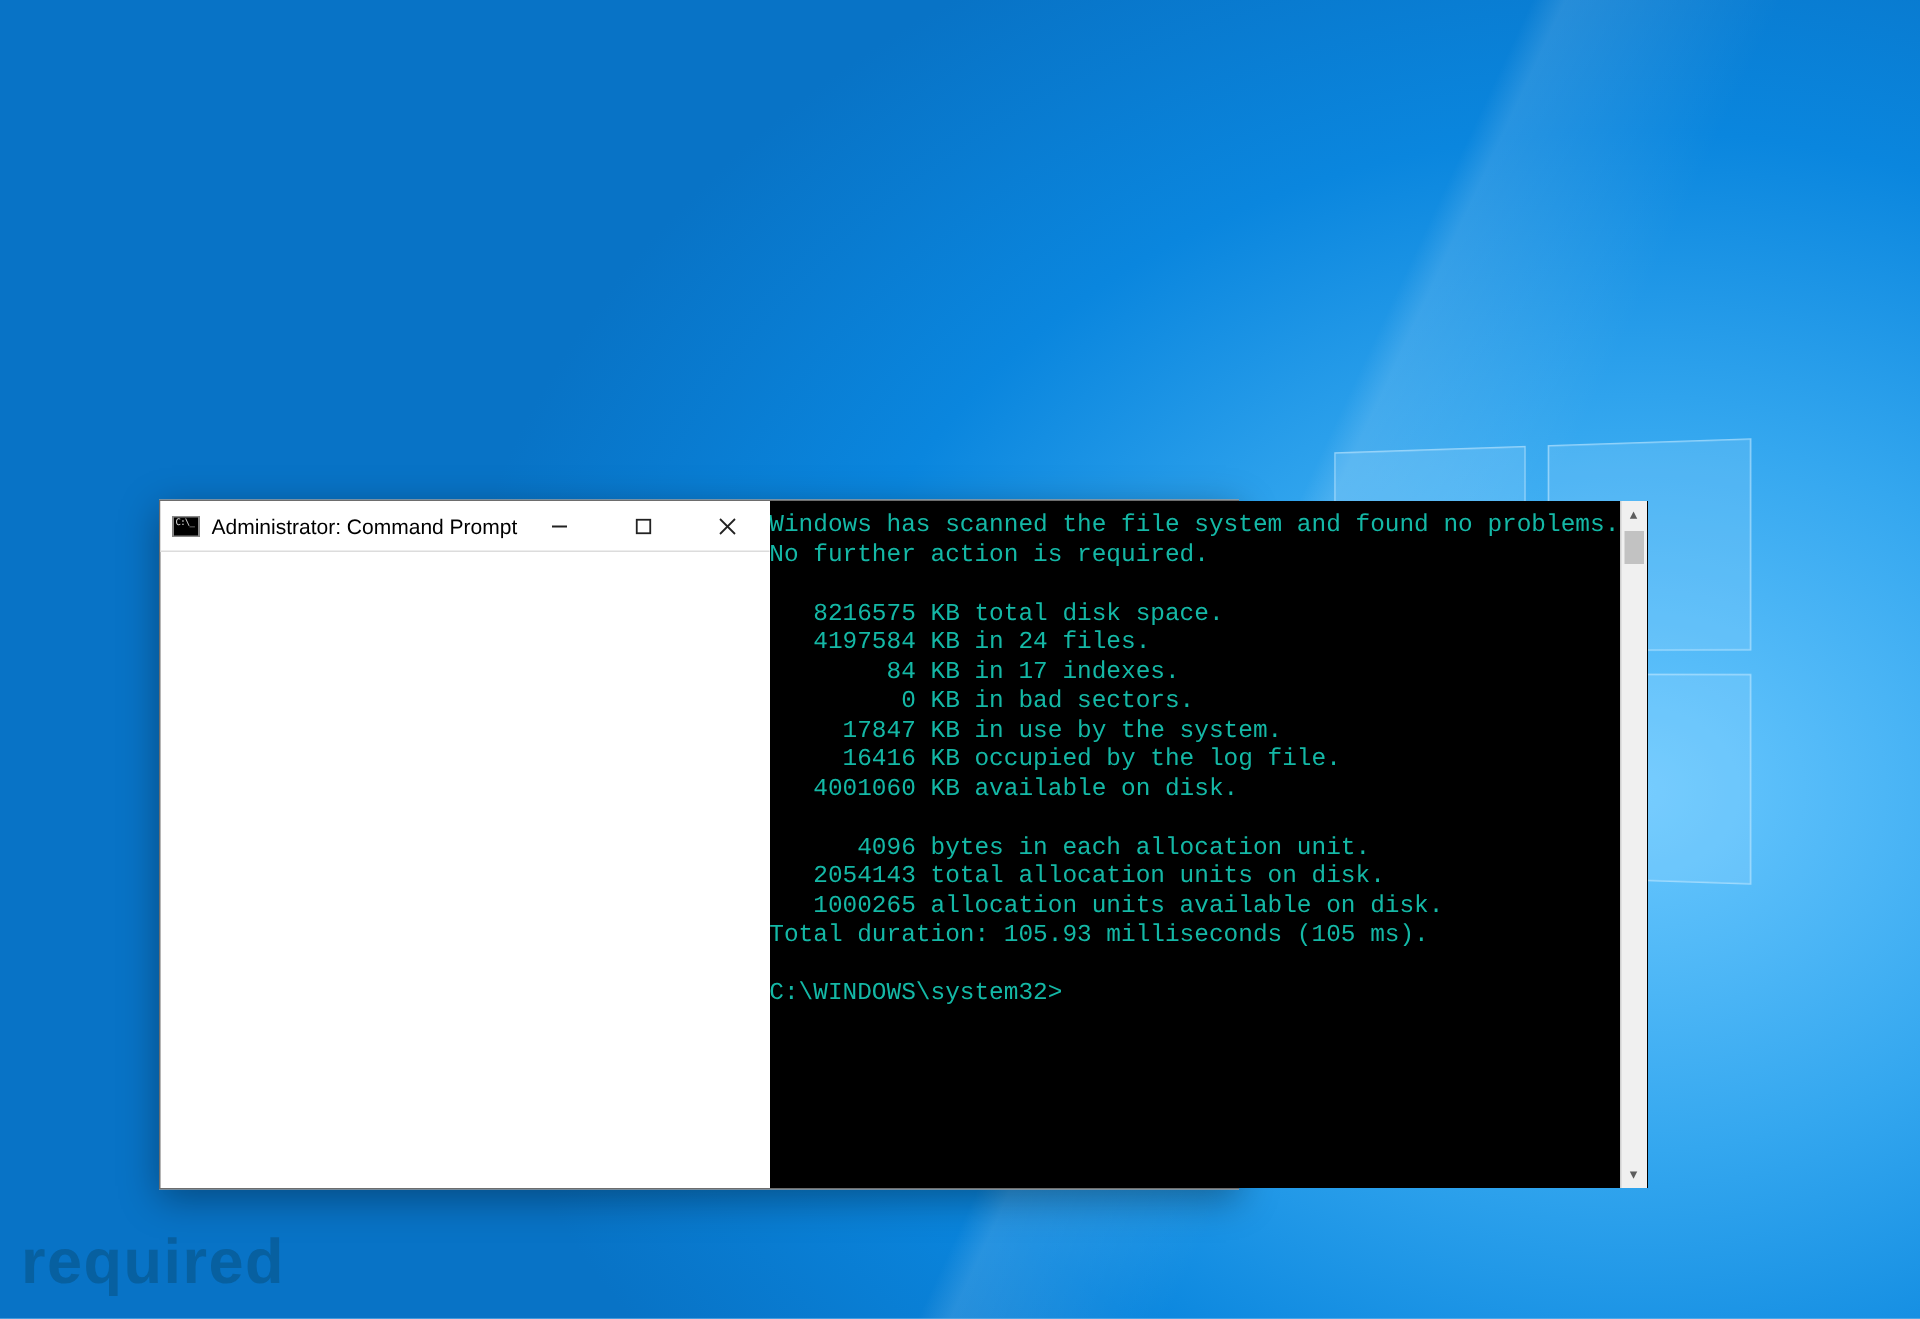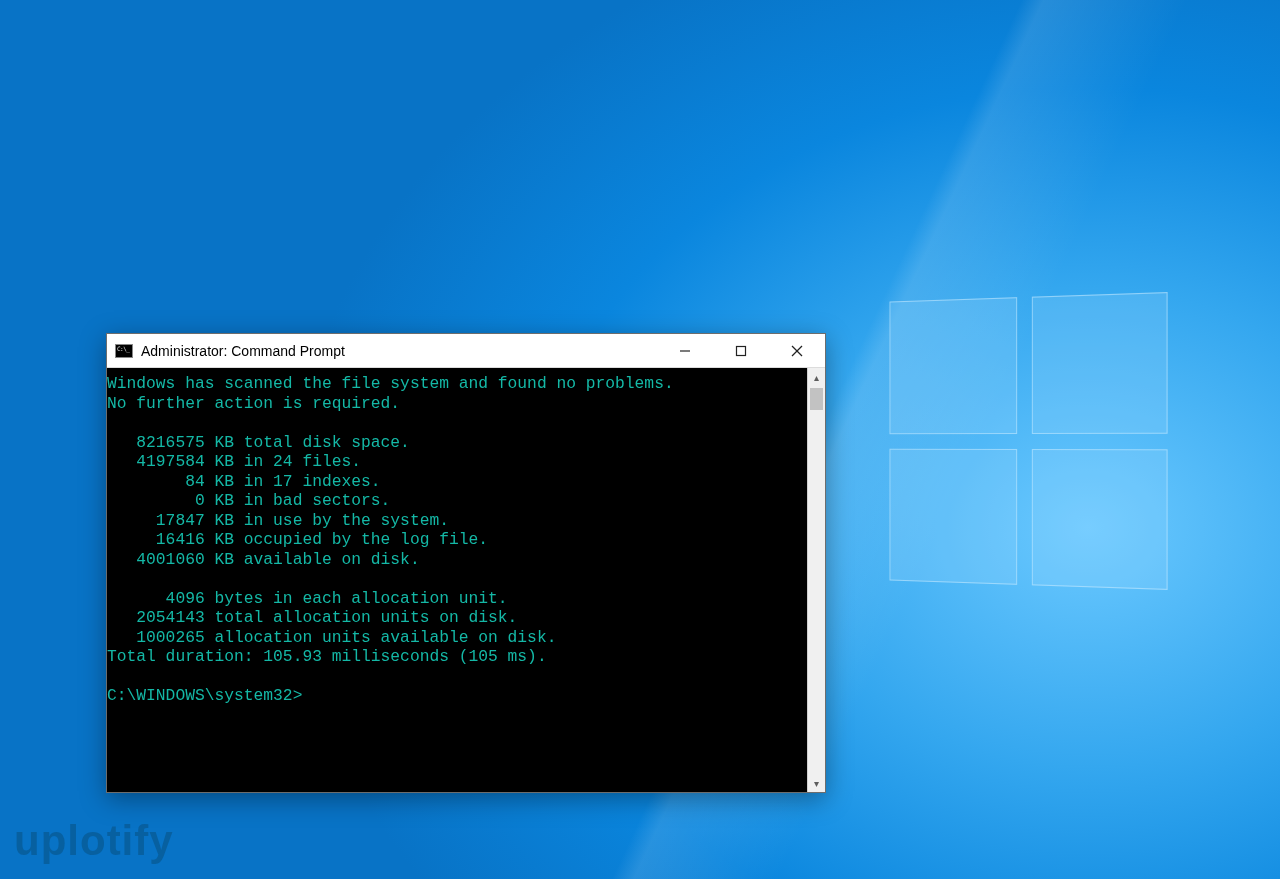--- a/index.html
+++ b/index.html
@@ -52,21 +52,21 @@
     
     .window {
       position: absolute;
       top: 333px;
       left: 106px;
       width: 720px;
       height: 460px;
       background: #ffffff;
       border: 1px solid #6d6d6d;
       display: flex;
-      flex-direction: column;
+      flex-direction: row;
       box-shadow: 0 6px 24px rgba(0,0,0,0.35);
     }
     .titlebar {
       height: 34px;
       display: flex;
       align-items: center;
       background: #ffffff;
       border-bottom: 1px solid #dcdcdc;
       flex-shrink: 0;
     }
@@ -221,14 +221,14 @@
       <div class="scrollbar">
         <div class="scroll-arrow">▴</div>
         <div class="scroll-track">
           <div class="scroll-thumb"></div>
         </div>
         <div class="scroll-arrow">▾</div>
       </div>
     </div>
   </div>
 
-  <div class="watermark">uplotify</div>
+  <div class="watermark">required</div>
 </div>
 
 </body></html>

